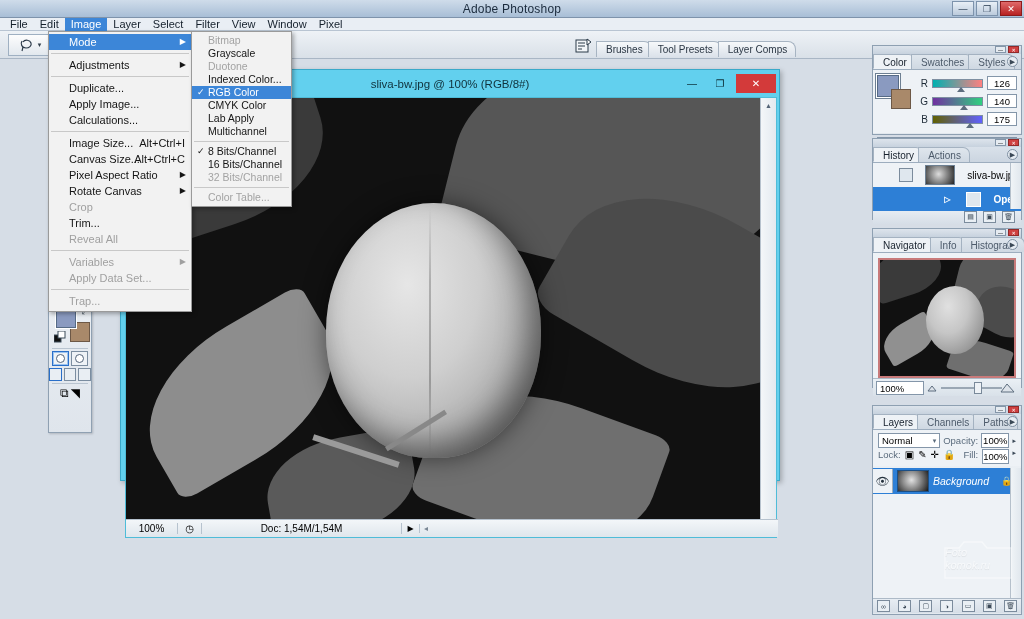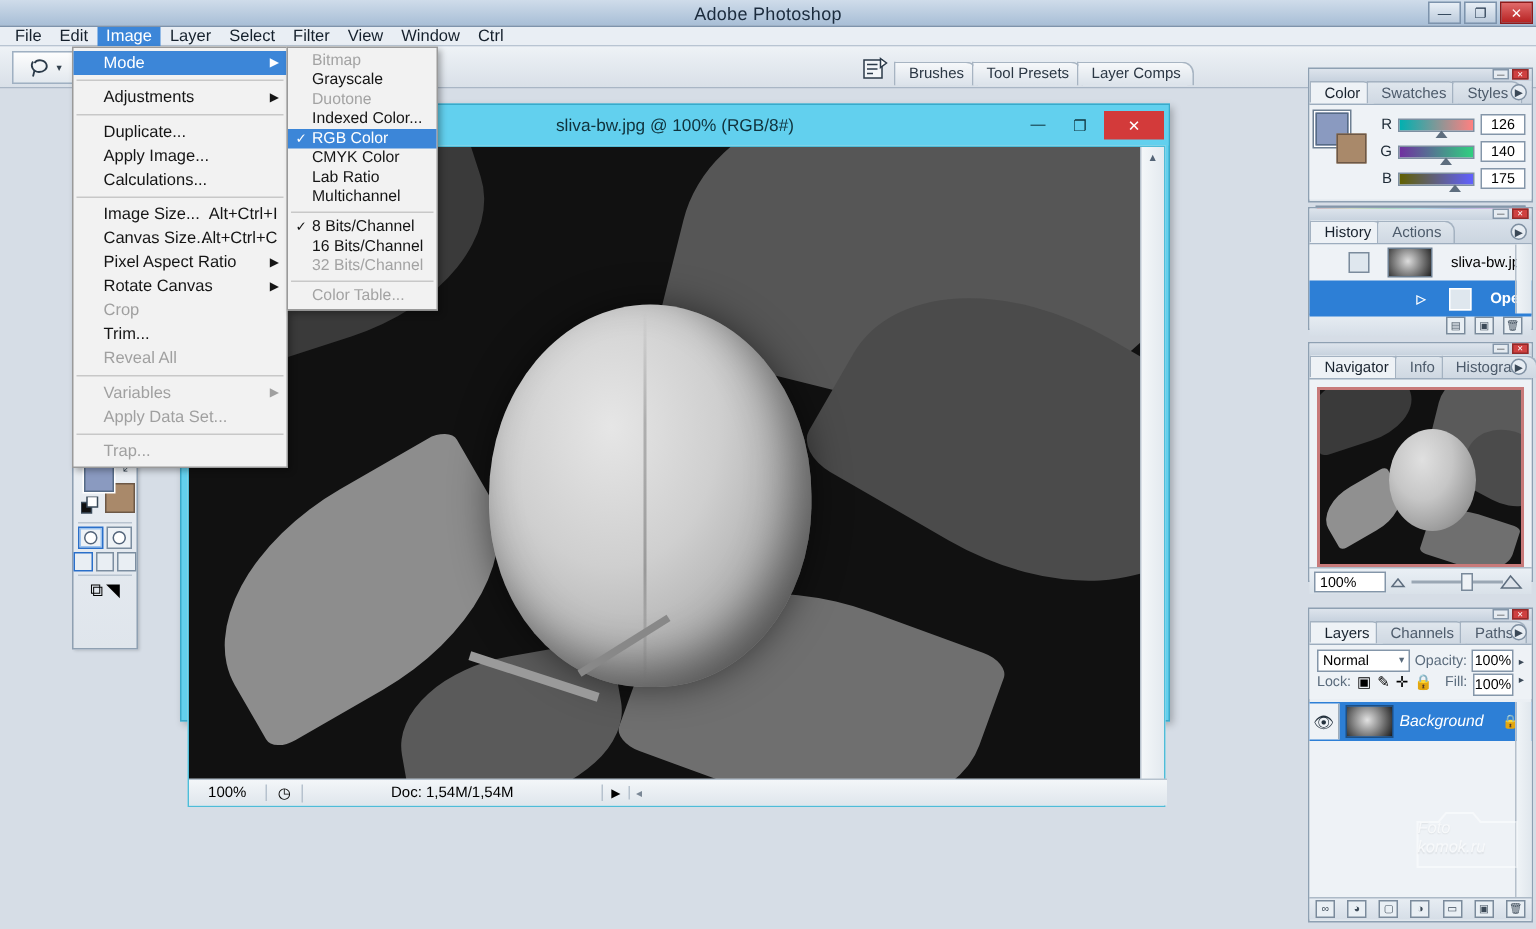--- a/index.html
+++ b/index.html
@@ -236,21 +236,21 @@
 
   <div class="menubar" id="menubar">
       <div class="mi">File</div>
       <div class="mi">Edit</div>
       <div class="mi active">Image</div>
       <div class="mi">Layer</div>
       <div class="mi">Select</div>
       <div class="mi">Filter</div>
       <div class="mi">View</div>
       <div class="mi">Window</div>
-      <div class="mi">Ctrl</div>
+      <div class="mi">Pixel</div>
     </div>
 
   <div class="optionsbar">
     <div class="opt-tool">
       <svg width="16" height="14" viewBox="0 0 16 14">
         <path d="M3 3 C1 6,3 10,7 10 C10 10,13 8,12 5 C11 2,6 1,4 4" fill="none" stroke="#2b3a49" stroke-width="1.2"></path>
         <path d="M4 9 L3 13" fill="none" stroke="#2b3a49" stroke-width="1.2"></path>
       </svg>
       <span style="font-size:7px;color:#33404d">▾</span>
     </div>
@@ -408,21 +408,21 @@
       <div class="dd-sep"></div>
       <div class="dd-item dis"><span>Trap...</span></div>
     </div>
   <div class="submenu" id="mode-submenu">
       <div class="sm-item dis"><span>Bitmap</span></div>
       <div class="sm-item"><span>Grayscale</span></div>
       <div class="sm-item dis"><span>Duotone</span></div>
       <div class="sm-item"><span>Indexed Color...</span></div>
       <div class="sm-item sel"><span class="chk">✓</span><span>RGB Color</span></div>
       <div class="sm-item"><span>CMYK Color</span></div>
-      <div class="sm-item"><span>Lab Ratio</span></div>
+      <div class="sm-item"><span>Lab Apply</span></div>
       <div class="sm-item"><span>Multichannel</span></div>
       <div class="dd-sep"></div>
       <div class="sm-item"><span class="chk">✓</span><span>8 Bits/Channel</span></div>
       <div class="sm-item"><span>16 Bits/Channel</span></div>
       <div class="sm-item dis"><span>32 Bits/Channel</span></div>
       <div class="dd-sep"></div>
       <div class="sm-item dis"><span>Color Table...</span></div>
     </div>
 
   <div class="panel" style="top:45px;height:90px">

